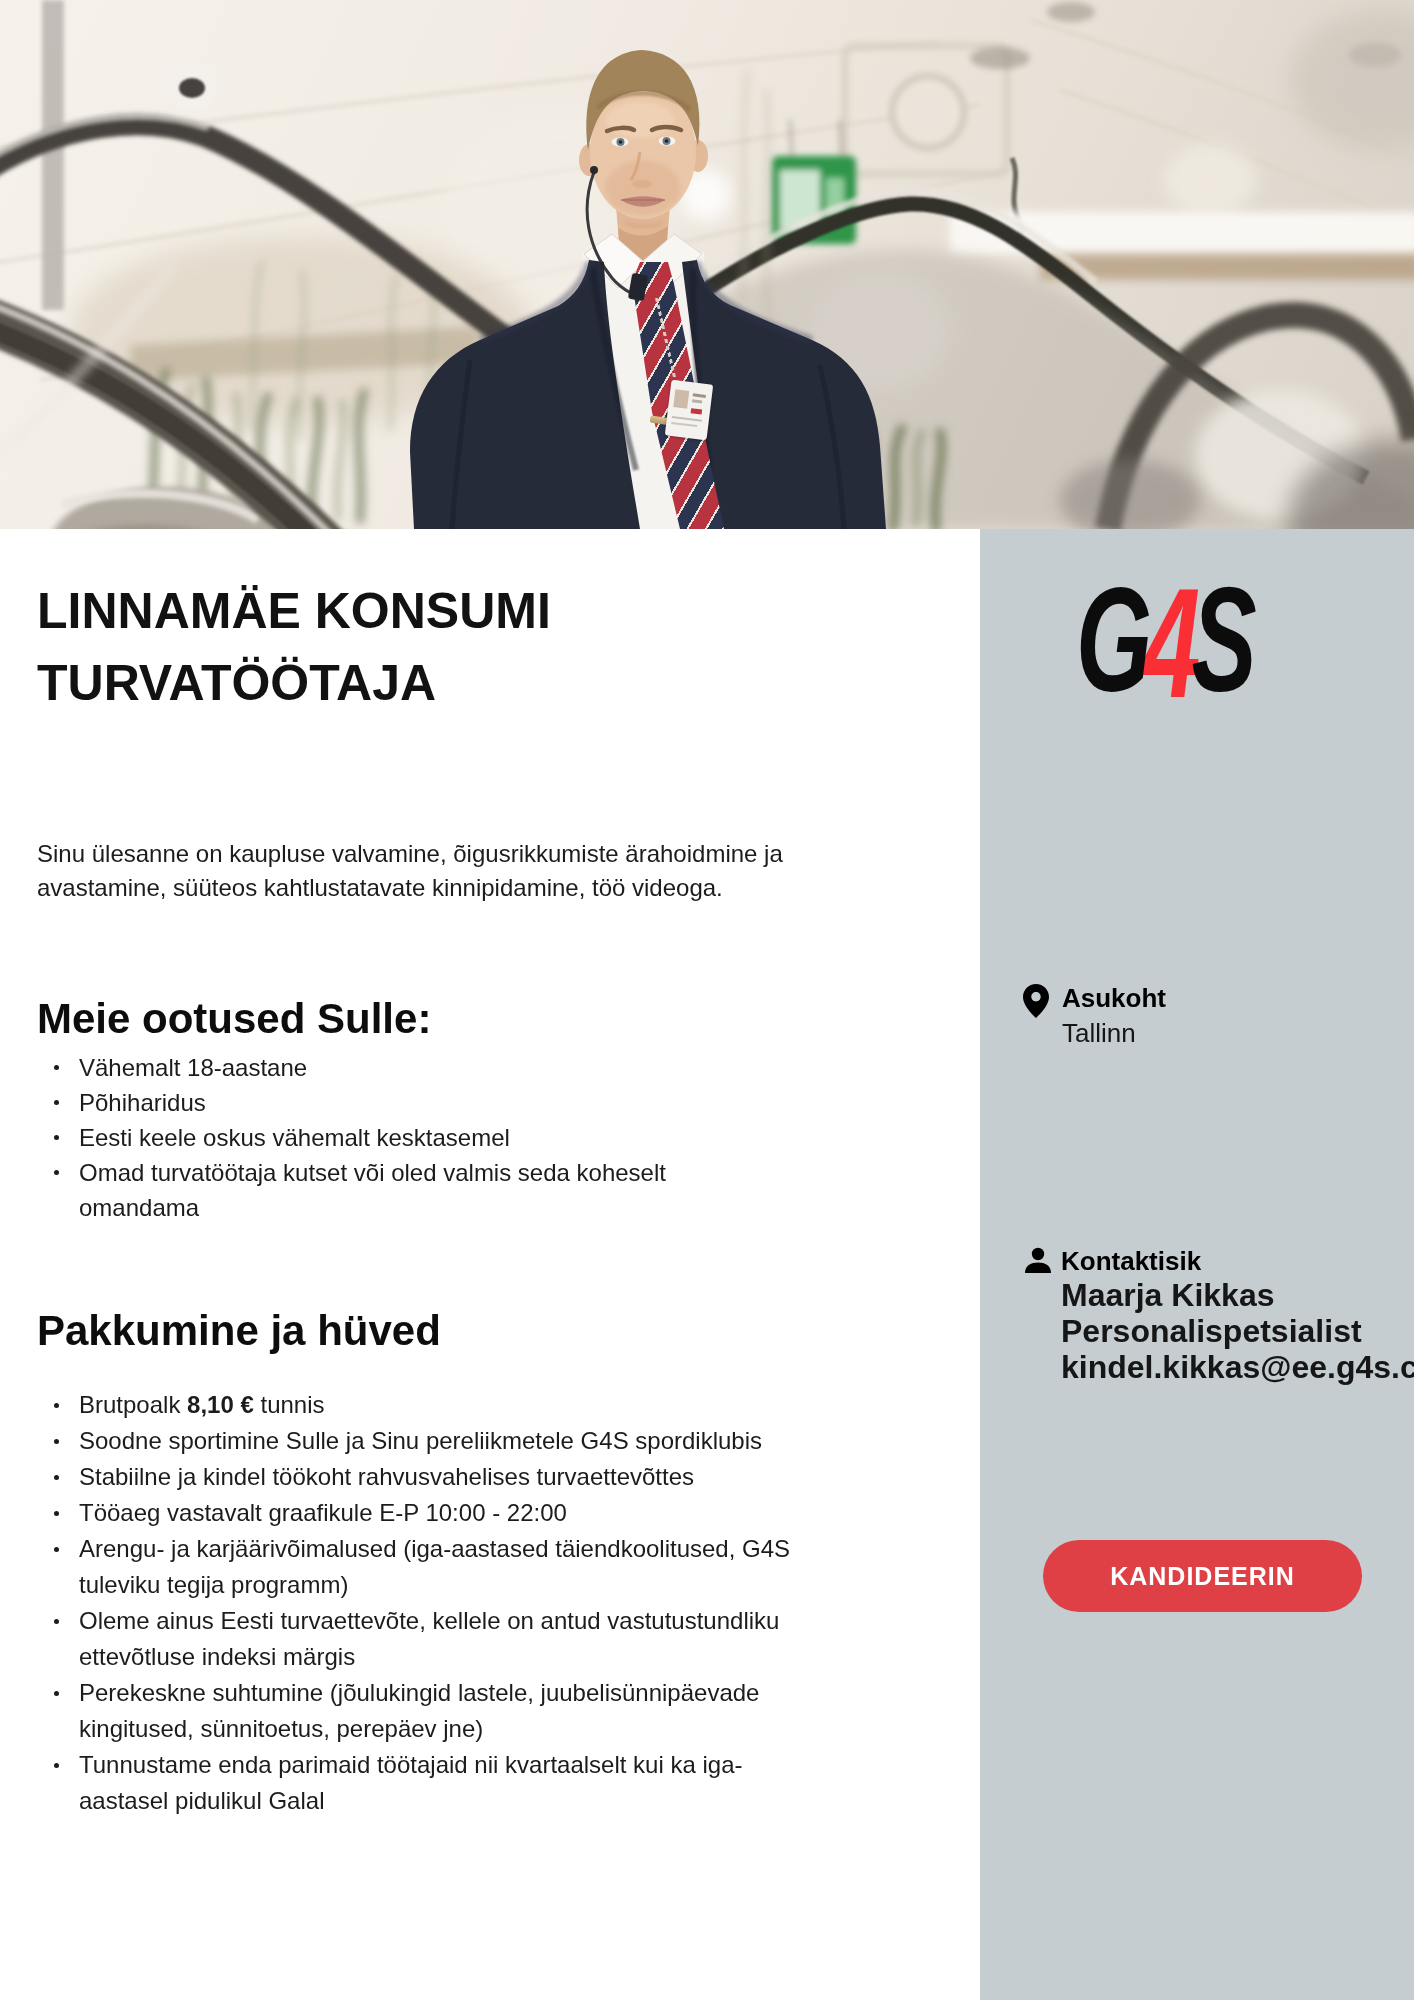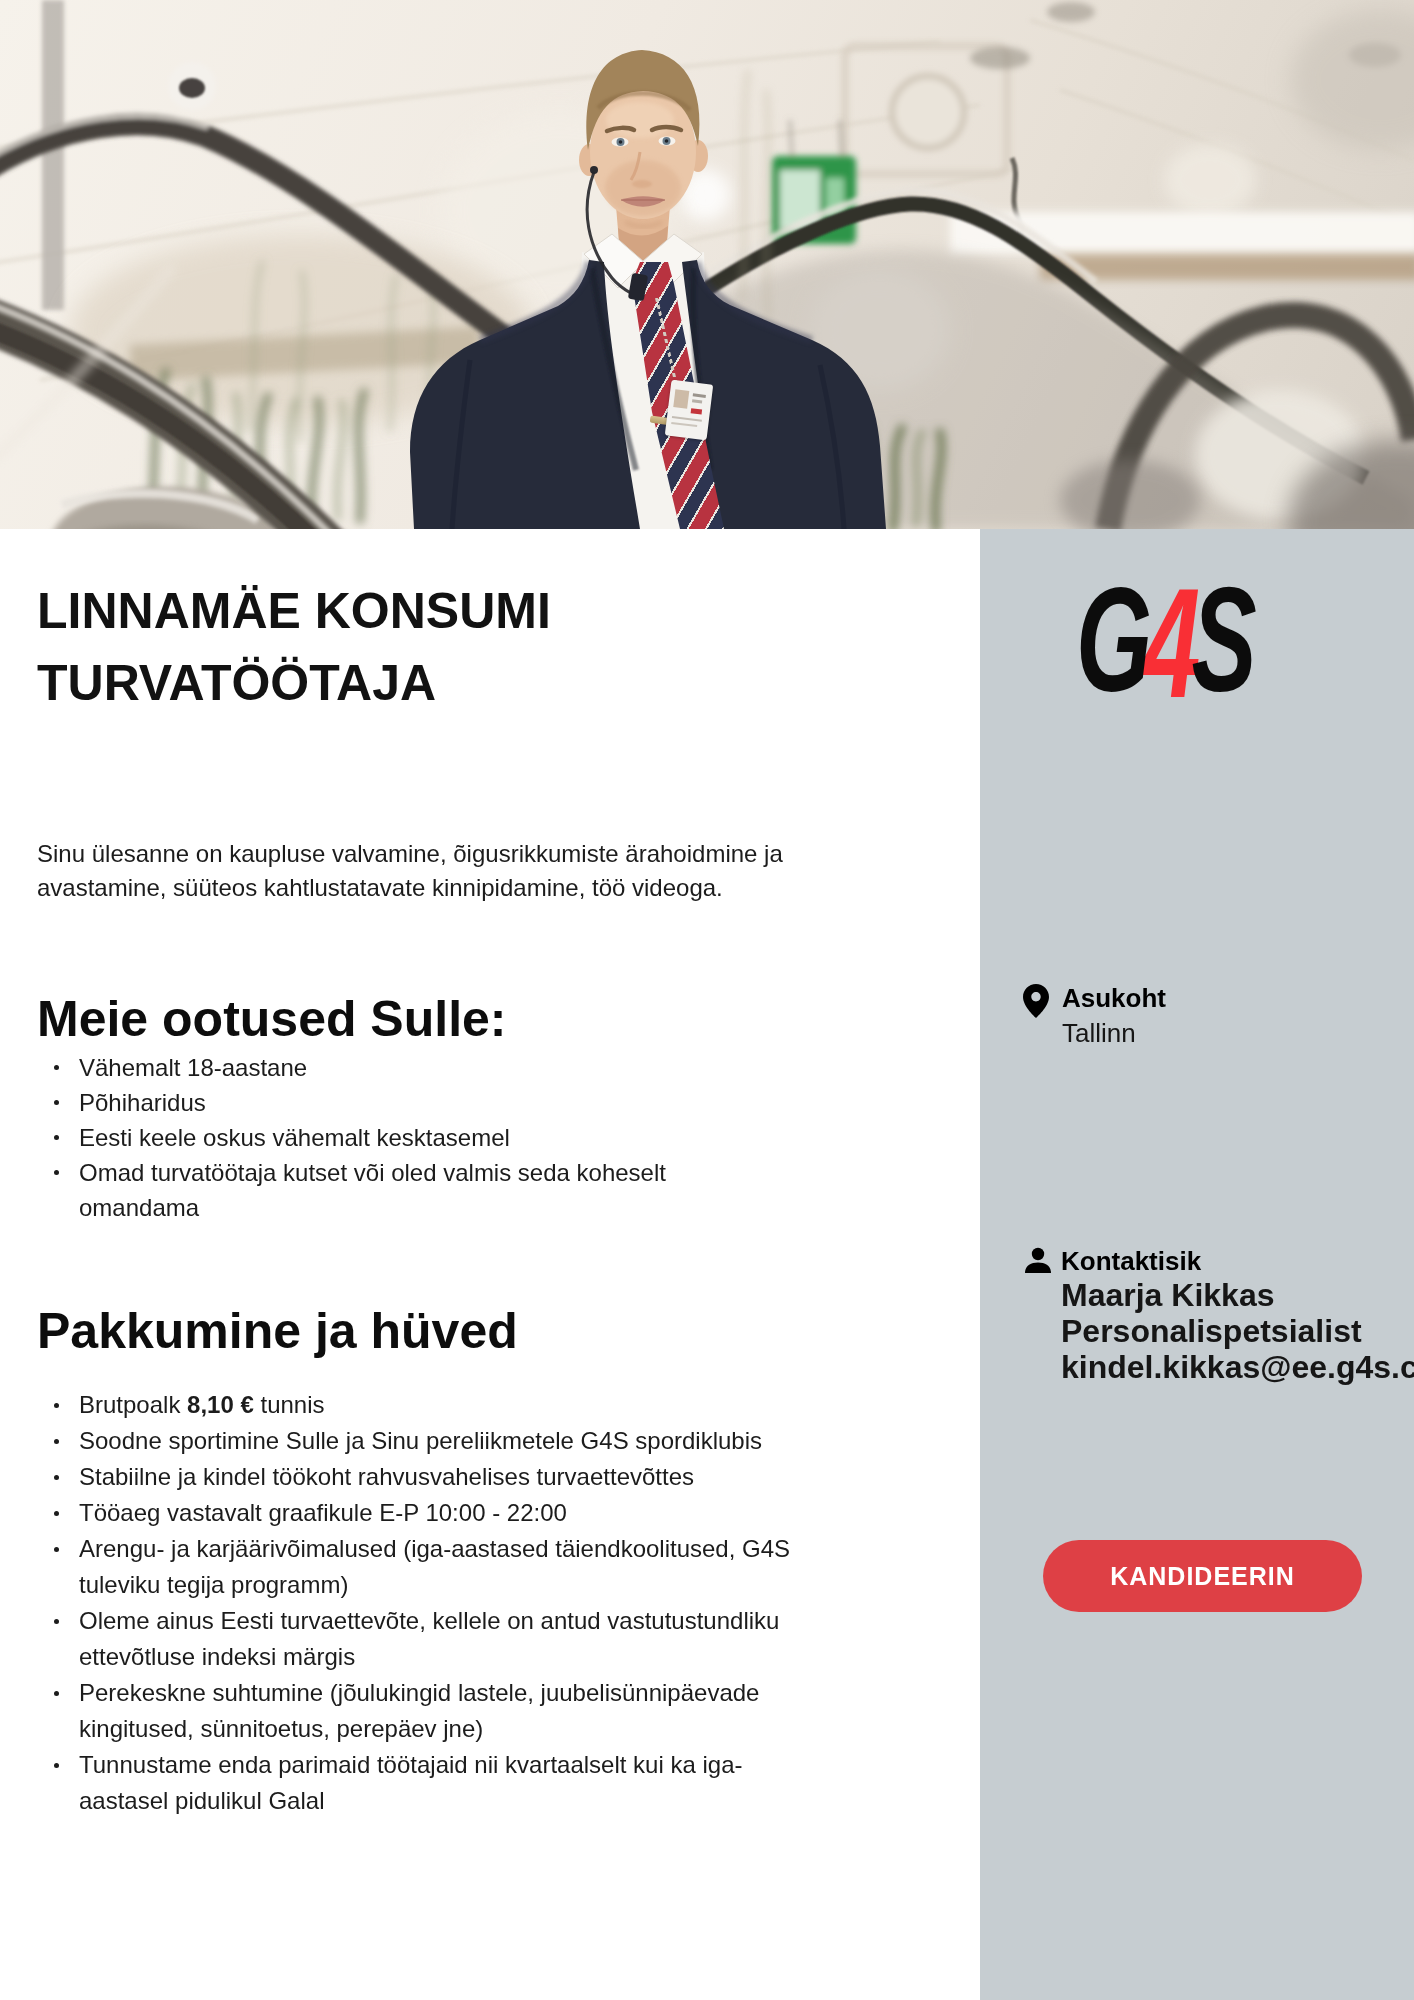--- a/index.html
+++ b/index.html
@@ -29,21 +29,21 @@
   .badge .b-l2 { left:23px; top:17px; width:10px; height:3px; background:#b6b0a8; }
   .badge .b-red { left:23px; top:26px; width:11px; height:5px; background:#c4353b; }
   .badge .b-l3 { left:5px; top:36px; width:30px; height:2px; background:#c3bdb4; }
   .badge .b-l4 { left:5px; top:42px; width:26px; height:2px; background:#ccc6bd; }
 
   
   .content { display:flex; width:1414px; height:1471px; }
   .main { width:980px; box-sizing:border-box; background:#fff; padding:46px 40px 0 37px; }
   h1 { margin:0; font-size:50px; line-height:72px; font-weight:bold; color:#121212; white-space:pre-line; }
   .intro { margin:118px 0 0 0; font-size:24px; line-height:34px; color:#1c1c1c; white-space:pre-line; }
-  h2 { margin:0; font-size:50px; line-height:48px; font-weight:bold; color:#0d0d0d; }
+  h2 { margin:0; font-size:42px; line-height:48px; font-weight:bold; color:#0d0d0d; }
   .h2-expect { margin-top:90px; }
   .h2-offer { margin-top:82px; }
   ul { list-style:none; margin:0; padding:0; color:#1c1c1c; font-size:24px; }
   .expect-list { margin-top:7px; }
   .offer-list { margin-top:32px; }
   li { position:relative; padding-left:42px; white-space:pre-line; }
   .expect-list li { line-height:35px; }
   .offer-list li { line-height:36px; }
   li::before { content:""; position:absolute; left:17px; top:15px; width:5px; height:5px;
                border-radius:50%; background:#1c1c1c; }

